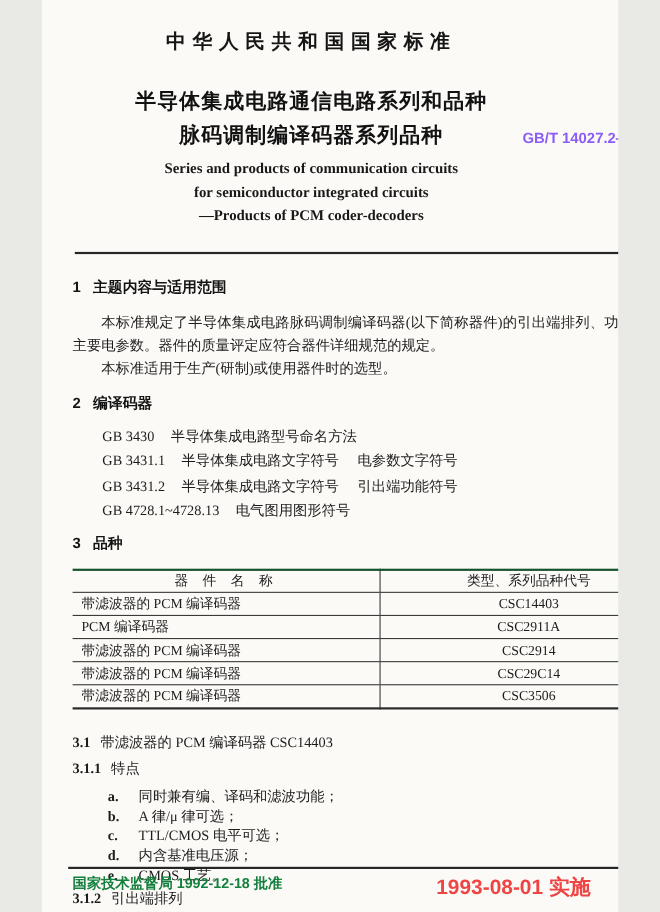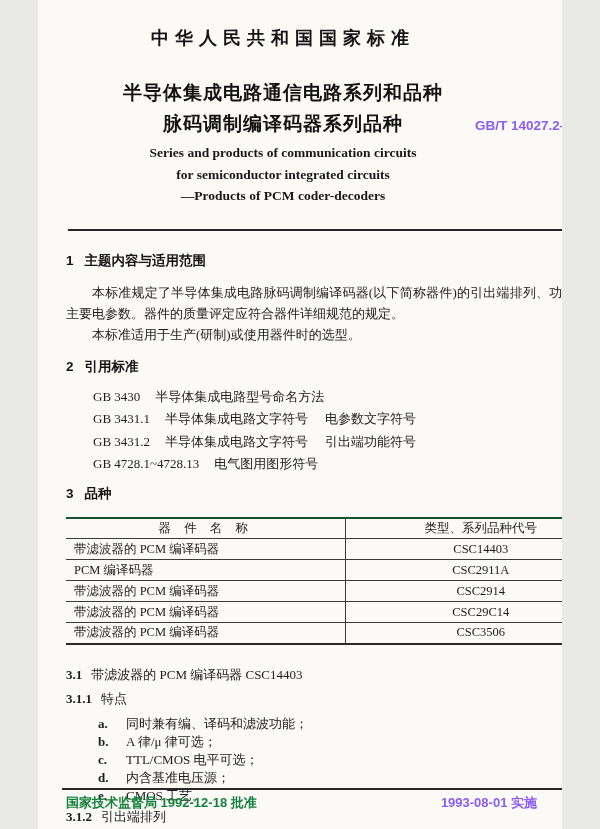--- a/index.html
+++ b/index.html
@@ -124,22 +124,22 @@
     font-family: "Liberation Sans", "DejaVu Sans", sans-serif;
     font-weight: bold;
     font-size: 13px;
     color: #15803d;
   }
   .footer-right {
     position: absolute;
     top: 794px; right: 25px;
     font-family: "Liberation Sans", "DejaVu Sans", sans-serif;
     font-weight: bold;
-    font-size: 13px;
-    color: #8b5cf6;
+    font-size: 19px;
+    color: #ef4444;
   }
 </style>
 </head>
 <body>
 
 <div class="page">
 
   <div class="std-header">中华人民共和国国家标准</div>
 
   <div class="title-block">
@@ -162,21 +162,21 @@
     <div class="sec-heading">
       <span class="sec-num">1</span><span>主题内容与适用范围</span>
     </div>
 
     <div class="para-block">
       <p class="para">本标准规定了半导体集成电路脉码调制编译码器(以下简称器件)的引出端排列、功能框图和主要电参数。器件的质量评定应符合器件详细规范的规定。</p>
       <p class="para">本标准适用于生产(研制)或使用器件时的选型。</p>
     </div>
 
     <div class="sec-heading h-refs">
-      <span class="sec-num">2</span><span>引用标准</span>
+      <span class="sec-num">2</span><span>编译码器</span>
     </div>
 
     <div class="ref-list">
       <div>
         <span class="ref-code">GB 3430</span><span>半导体集成电路型号命名方法</span><span class="ref-sub"></span>
       </div>
       <div>
         <span class="ref-code">GB 3431.1</span><span>半导体集成电路文字符号</span><span class="ref-sub">电参数文字符号</span>
       </div>
       <div>

